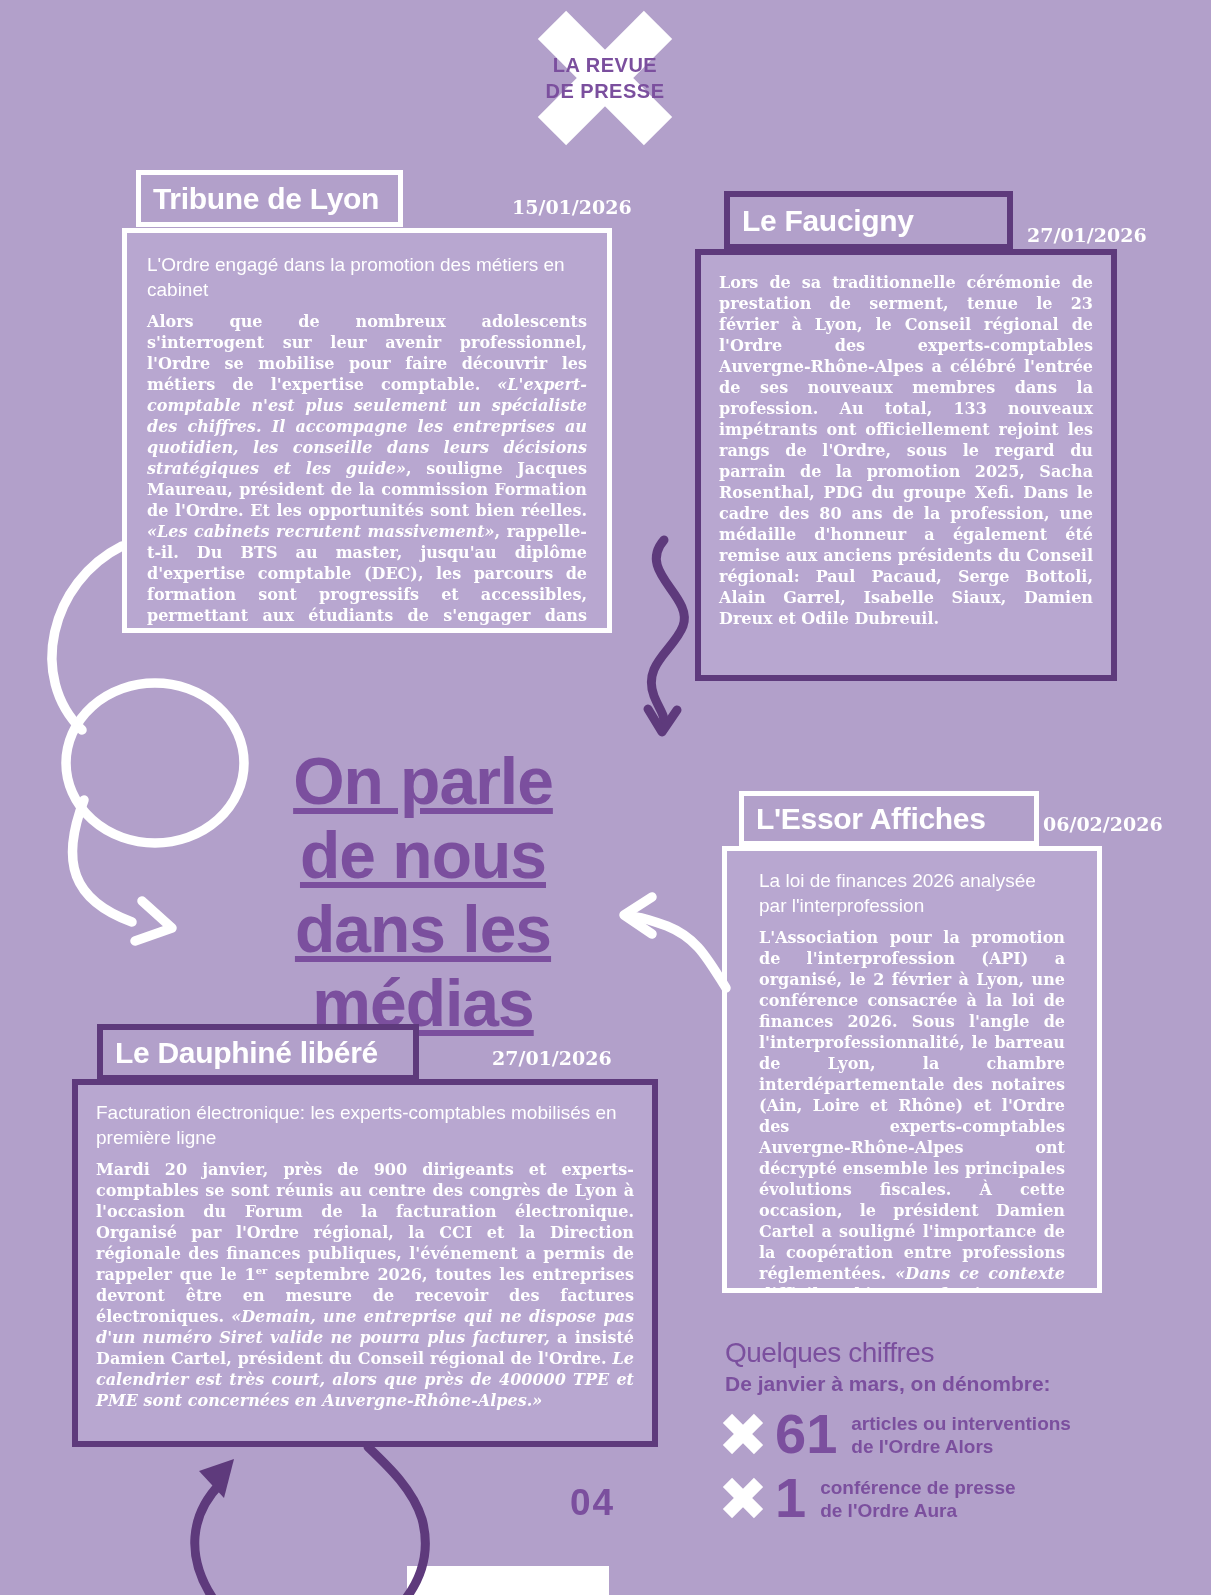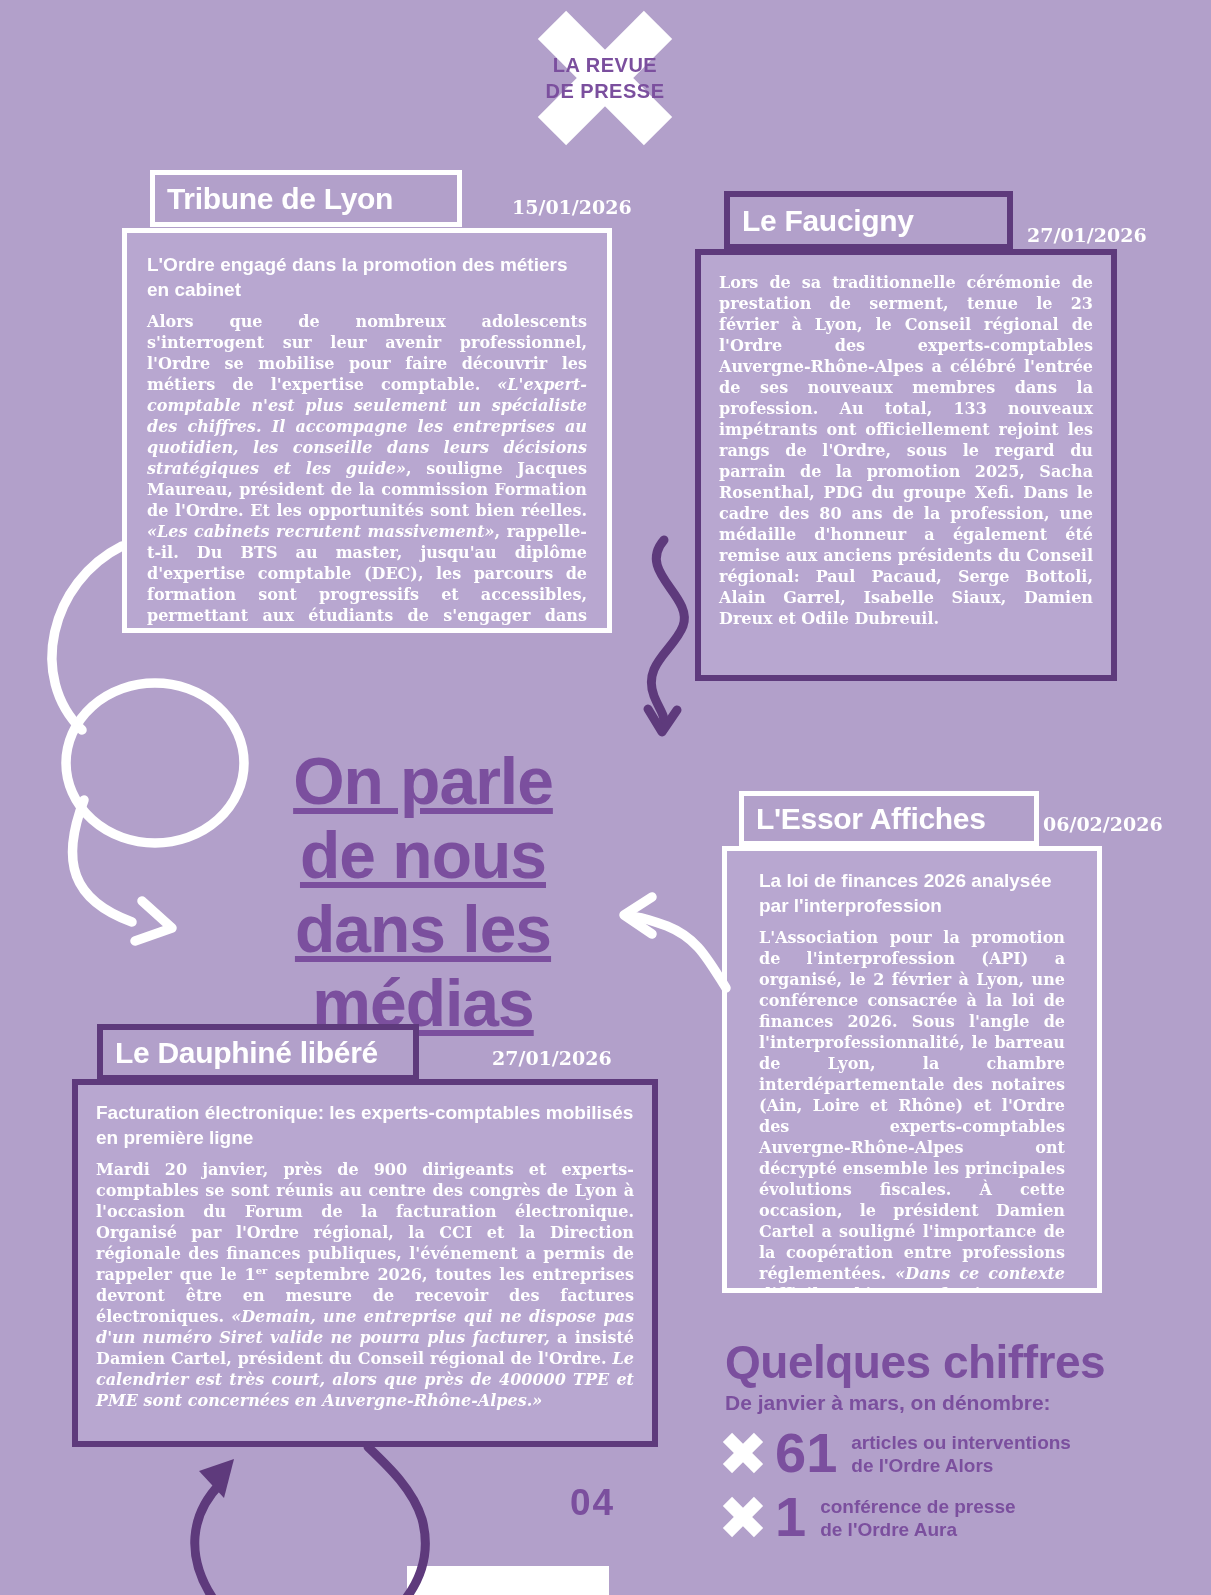--- a/index.html
+++ b/index.html
@@ -37,49 +37,49 @@
   .variant-white .title-box{border:5px solid #fff;}
   .variant-dark  .title-box{border:6px solid var(--dark-purple,#5e3a7c);}
   .title-box span{color:#fff;font-weight:bold;font-size:30px;white-space:nowrap;letter-spacing:-.3px;}
   .article .date{
     position:absolute;color:#fff;font-family:"DejaVu Serif",serif;font-weight:bold;
     font-size:19px;z-index:2;white-space:nowrap;
   }
   .article .card{position:absolute;background:var(--card,#b8a7d0);z-index:1;overflow:hidden;}
   .variant-white .card{border:5px solid #fff;}
   .variant-dark  .card{border:6px solid var(--dark-purple,#5e3a7c);}
-  .card h3{margin:0 0 9px 0;color:#fff;font-size:19px;line-height:1.32;font-weight:bold;}
+  .card h3{margin:0 0 9px 0;color:#fff;font-size:19px;line-height:1.32;font-weight:normal;}
   .card p{
     margin:0;color:#fff;font-family:"DejaVu Serif",serif;font-weight:bold;
     font-size:16px;line-height:21px;text-align:justify;
   }
   .card p i{font-style:italic;}
   .card p sup{font-size:10px;line-height:0;vertical-align:super;}
   
-  .a1 .title-box{left:150px;top:170px;width:312px;height:57px;}
+  .a1 .title-box{left:136px;top:170px;width:267px;height:57px;}
   .a1 .date{left:512px;top:196px;}
   .a1 .card{left:122px;top:228px;width:490px;height:405px;padding:19px 20px;}
   .a2 .title-box{left:724px;top:191px;width:289px;height:59px;}
   .a2 .date{left:1027px;top:224px;}
   .a2 .card{left:695px;top:249px;width:422px;height:432px;padding:17px 18px;}
   .a3 .title-box{left:739px;top:791px;width:300px;height:55px;}
   .a3 .date{left:1043px;top:813px;}
   .a3 .card{left:722px;top:846px;width:380px;height:447px;padding:17px 32px;}
   .a4 .title-box{left:97px;top:1024px;width:322px;height:57px;}
   .a4 .date{left:492px;top:1047px;}
   .a4 .card{left:72px;top:1079px;width:586px;height:368px;padding:15px 18px;}
   
   .headline{
     position:absolute;left:225px;top:700px;width:396px;text-align:center;
     color:var(--accent-purple,#7b4f9e);font-size:66px;line-height:74px;font-weight:bold;
     white-space:pre-line;letter-spacing:-1px;z-index:1;text-decoration:underline;
   }
   
   .stats{position:absolute;left:725px;top:1338px;width:440px;color:var(--accent-purple,#7b4f9e);z-index:2;}
-  .stats-title{font-size:46px;font-weight:bold;line-height:1.05;letter-spacing:-.5px;}
+  .stats-title{font-size:28px;font-weight:normal;line-height:1.05;letter-spacing:-.5px;}
   .stats-subtitle{font-size:21px;font-weight:bold;margin-top:5px;}
   .stat-row{display:flex;align-items:flex-start;margin-top:12px;}
   .stat-x{position:relative;width:36px;height:36px;flex:0 0 auto;margin-top:8px;}
   .stat-x::before,.stat-x::after{
     content:"";position:absolute;left:50%;top:50%;width:44px;height:13px;background:#fff;
   }
   .stat-x::before{transform:translate(-50%,-50%) rotate(45deg);}
   .stat-x::after{transform:translate(-50%,-50%) rotate(-45deg);}
   .stat-value{font-size:56px;font-weight:bold;line-height:52px;margin-left:14px;}
   .stat-label{font-size:19px;line-height:23px;font-weight:bold;white-space:pre-line;margin-left:14px;margin-top:4px;}

